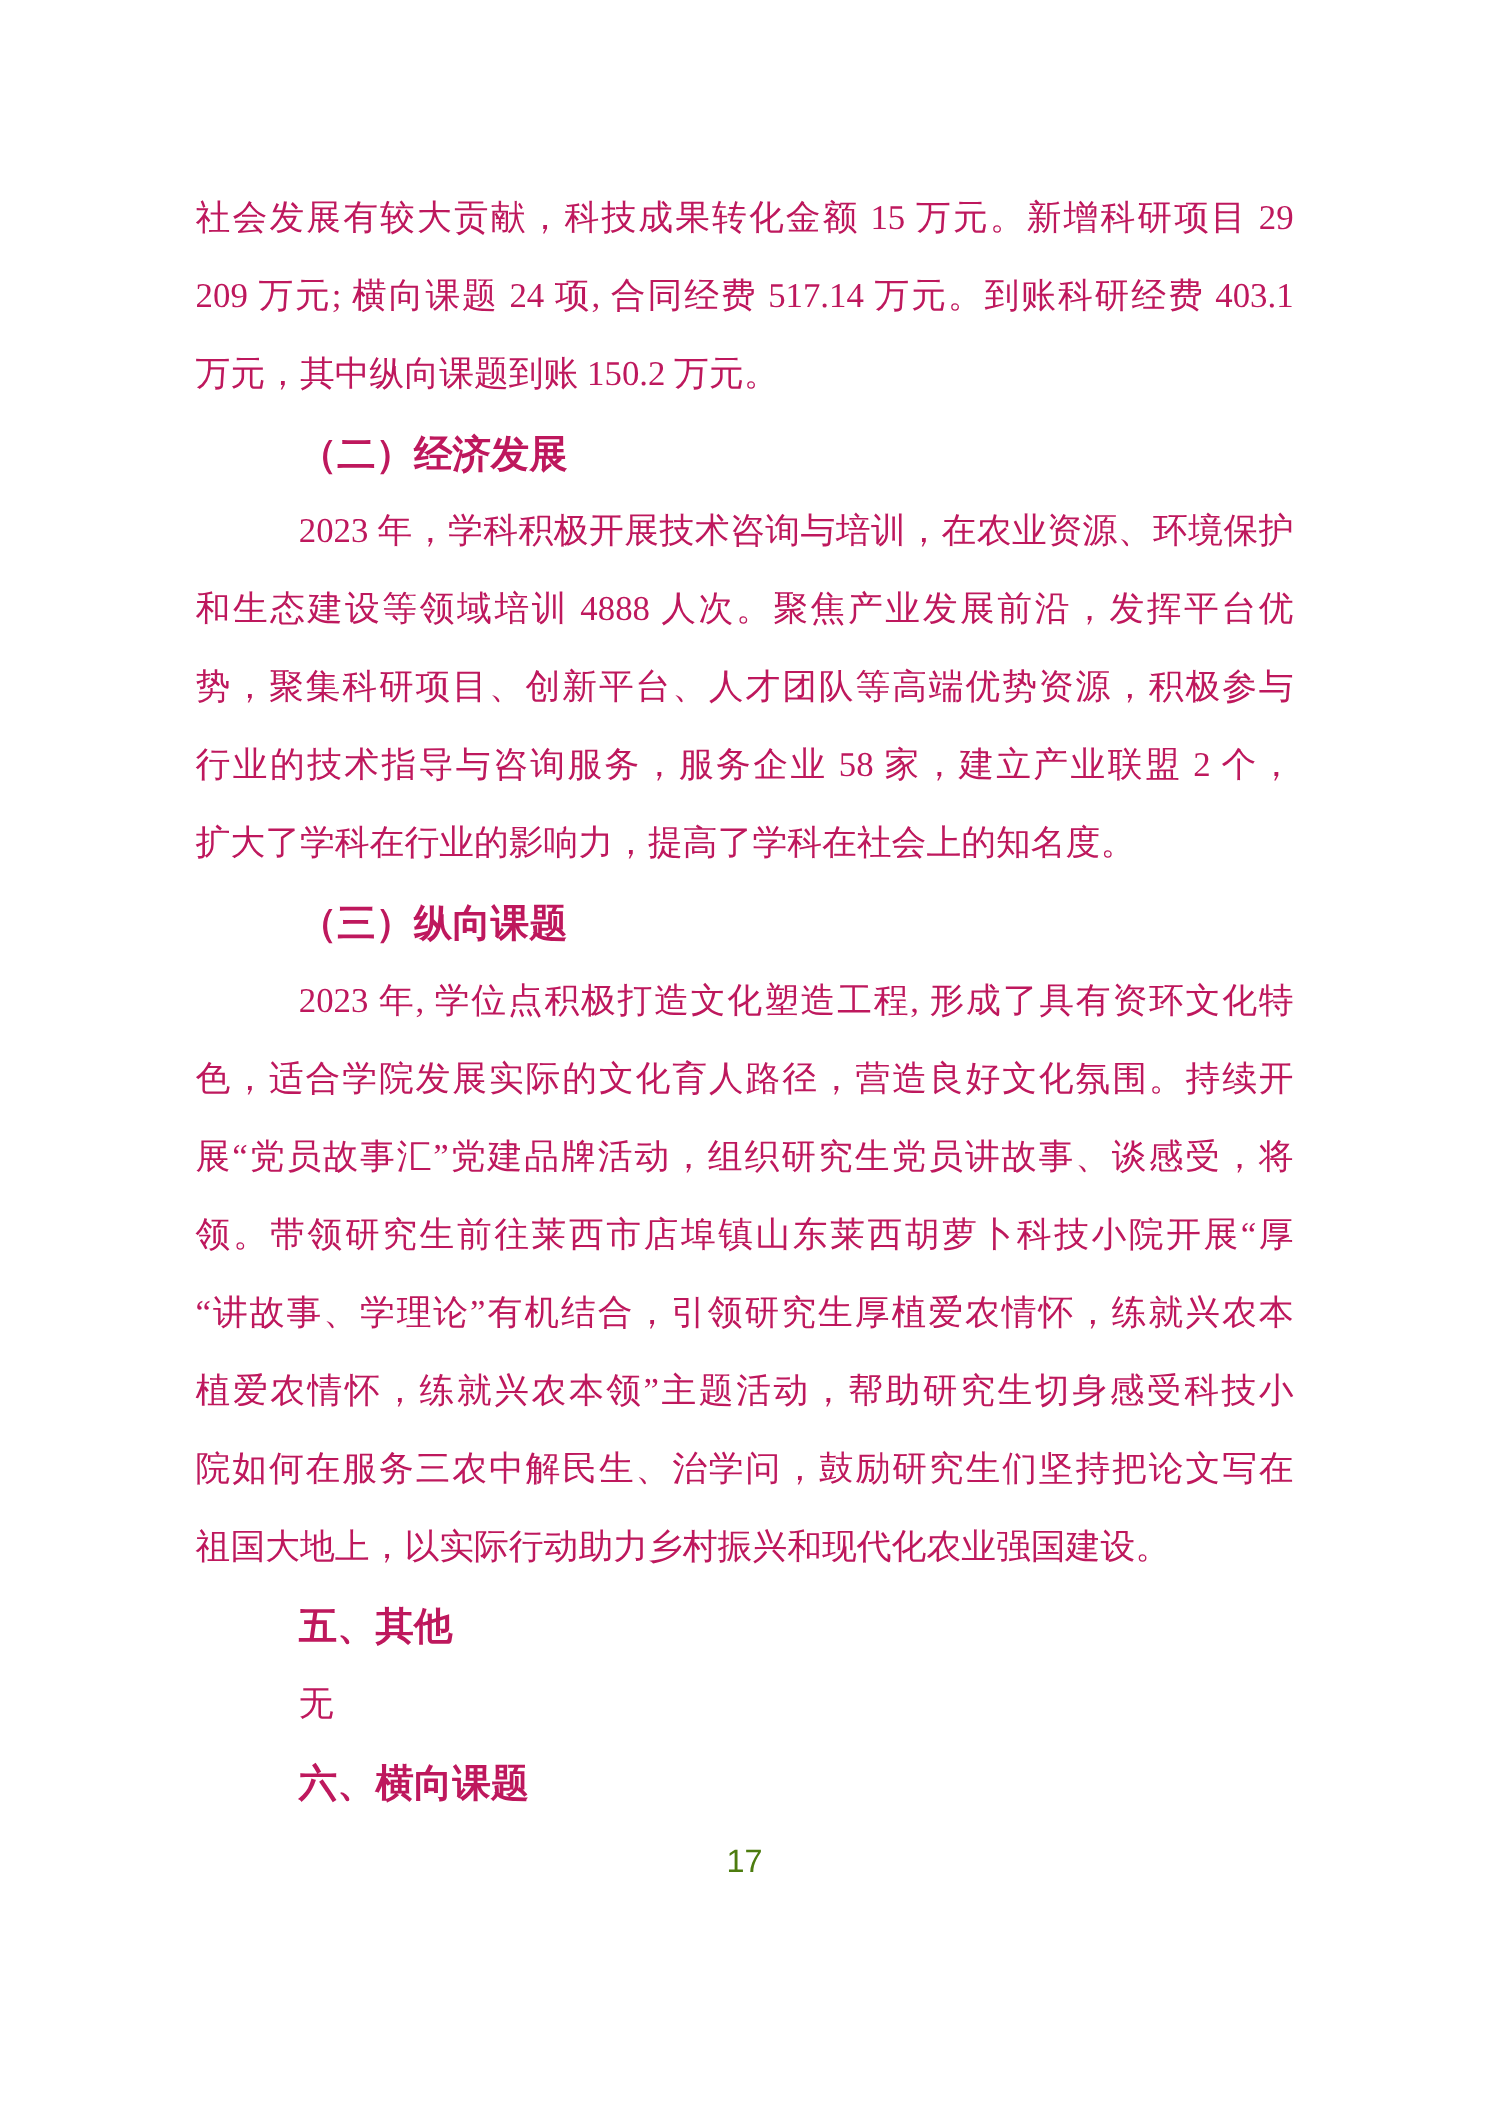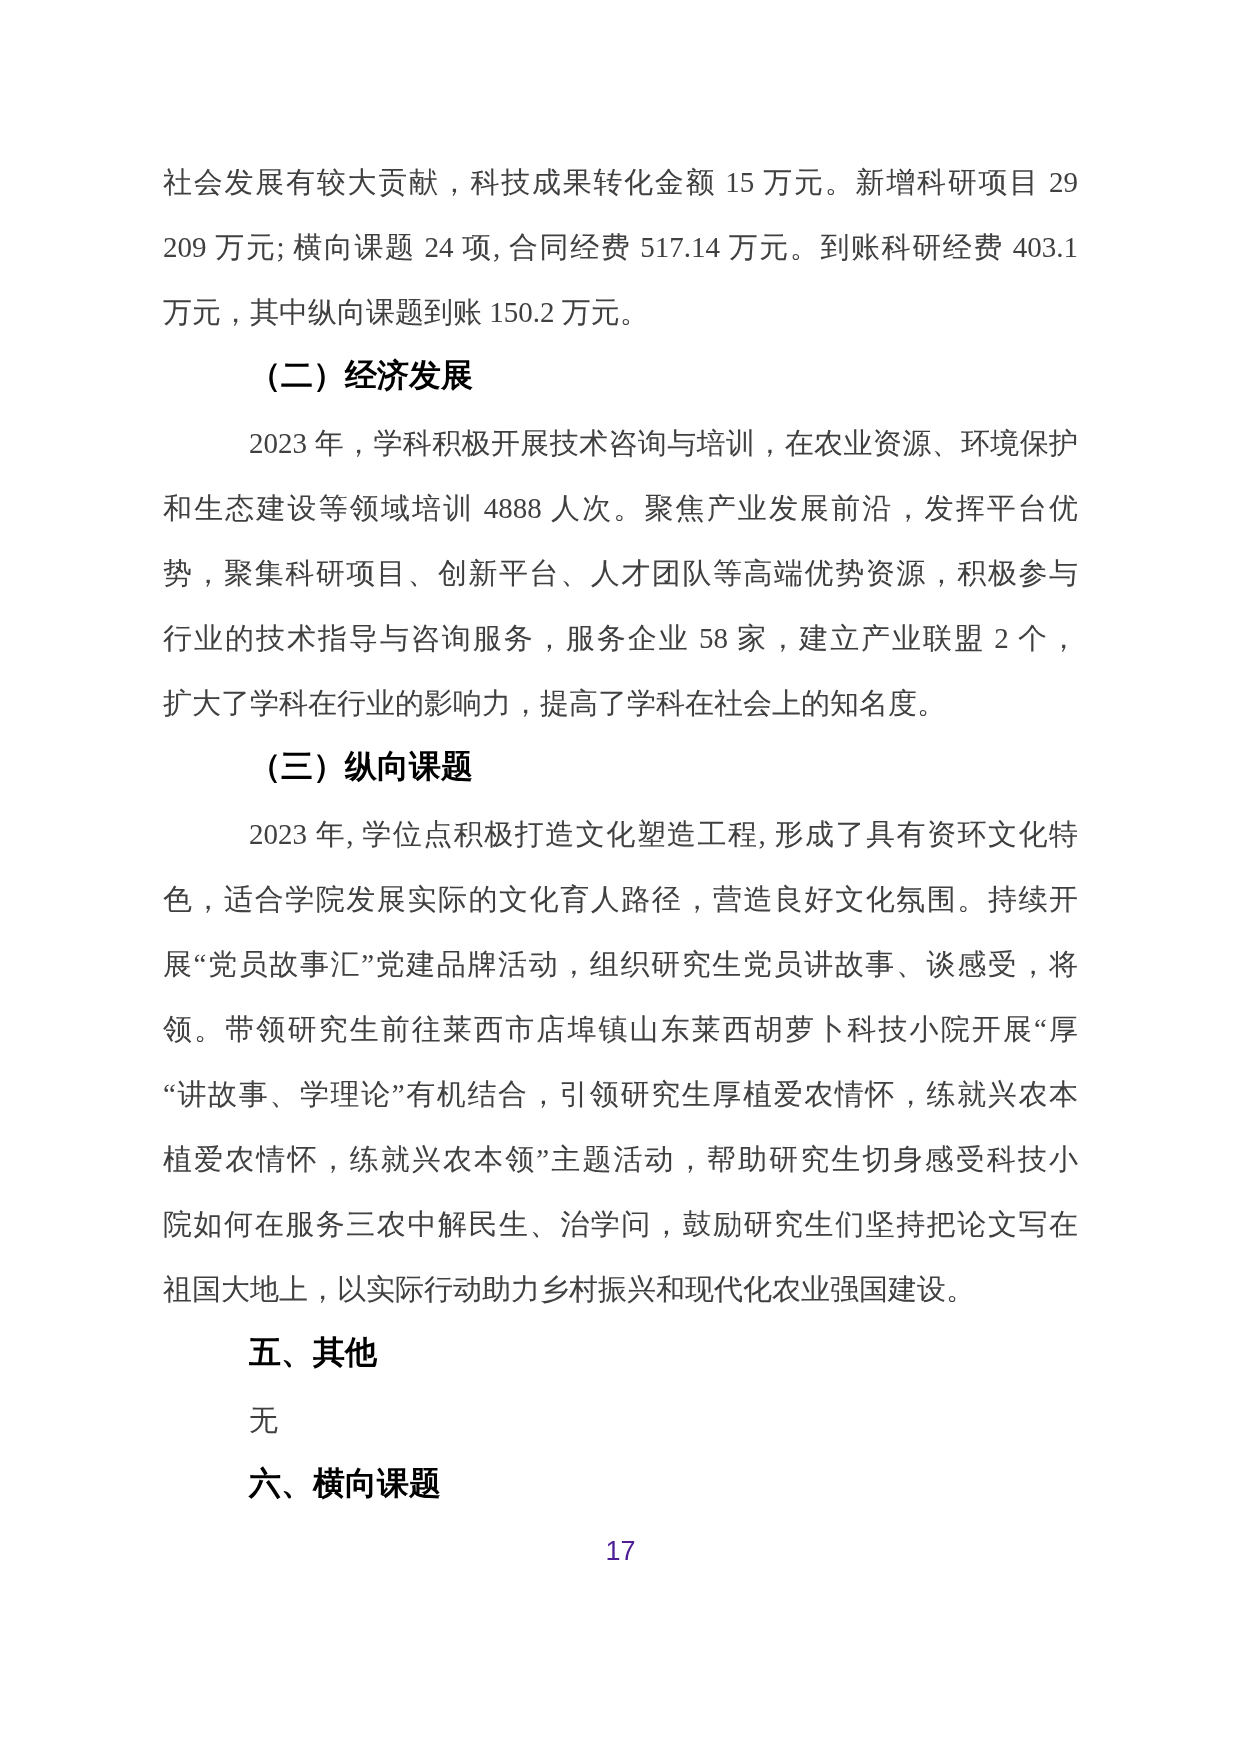--- a/index.html
+++ b/index.html
@@ -15,46 +15,46 @@
   }
   .content {
     position: absolute;
     left: 163px;
     top: 150px;
     width: 915px;
   }
   .line {
     font-size: 29px;
     line-height: 65px;
-    color: #404040;
+    color: #be185d;
     text-align: justify;
     text-align-last: justify;
     white-space: normal;
   }
   .line.end {
     text-align: center;
     text-align-last: left;
   }
   .line.ind {
     text-indent: 86px;
   }
   .hd {
     font-size: 32px;
     line-height: 66px;
     font-weight: bold;
     text-indent: 86px;
-    color: #000000;
-    font-family: Liberation Mono, monospace;
+    color: #be185d;
+    font-family: Liberation Sans, sans-serif;
   }
   .footer-line {
     font-family: "Liberation Sans", "DejaVu Sans", sans-serif;
     font-size: 27px;
     line-height: 64px;
     text-align: center;
-    color: #4c1d95;
+    color: #4d7c0f;
   }
 </style>
 </head>
 <body>
 
 <div class="page">
   <div class="content">
 
     <div class="para">
       <div class="line">社会发展有较大贡献，科技成果转化金额 15 万元。新增科研项目 29</div>

